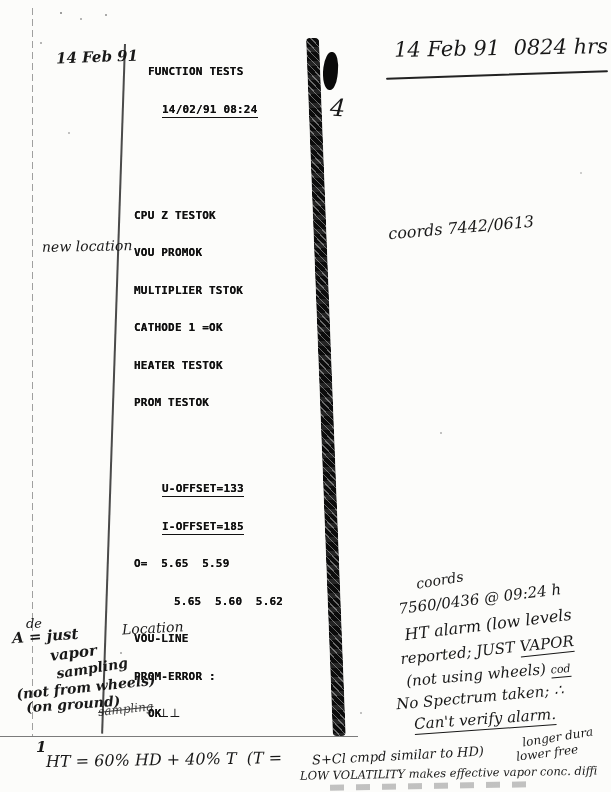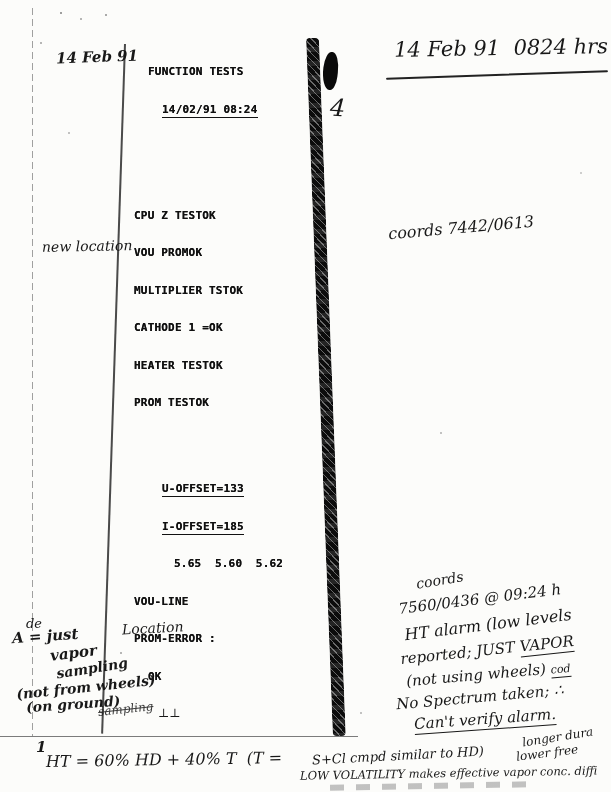--- a/index.html
+++ b/index.html
@@ -90,20 +90,21 @@
     <div class="trow"><span>CPU Z TEST</span><span>OK</span></div>
     <div class="trow"><span>VOU PROM</span><span>OK</span></div>
     <div class="trow"><span>MULTIPLIER TST</span><span>OK</span></div>
     <div class="trow"><span>CATHODE 1 =</span><span>OK</span></div>
     <div class="trow"><span>HEATER TEST</span><span>OK</span></div>
     <div class="trow"><span>PROM TEST</span><span>OK</span></div>
 
     <div style="height:11px;"></div>
     <div class="ind2"><span class="u">U-OFFSET=133</span></div>
     <div class="ind2"><span class="u">I-OFFSET=185</span></div>
+    <div>O=  5.65  5.59</div>
     <div class="ind3">5.65  5.60  5.62</div>
     <div>VOU-LINE</div>
     <div>PROM-ERROR :</div>
     <div class="ind1">OK</div>
 
     
     
     
 
     

